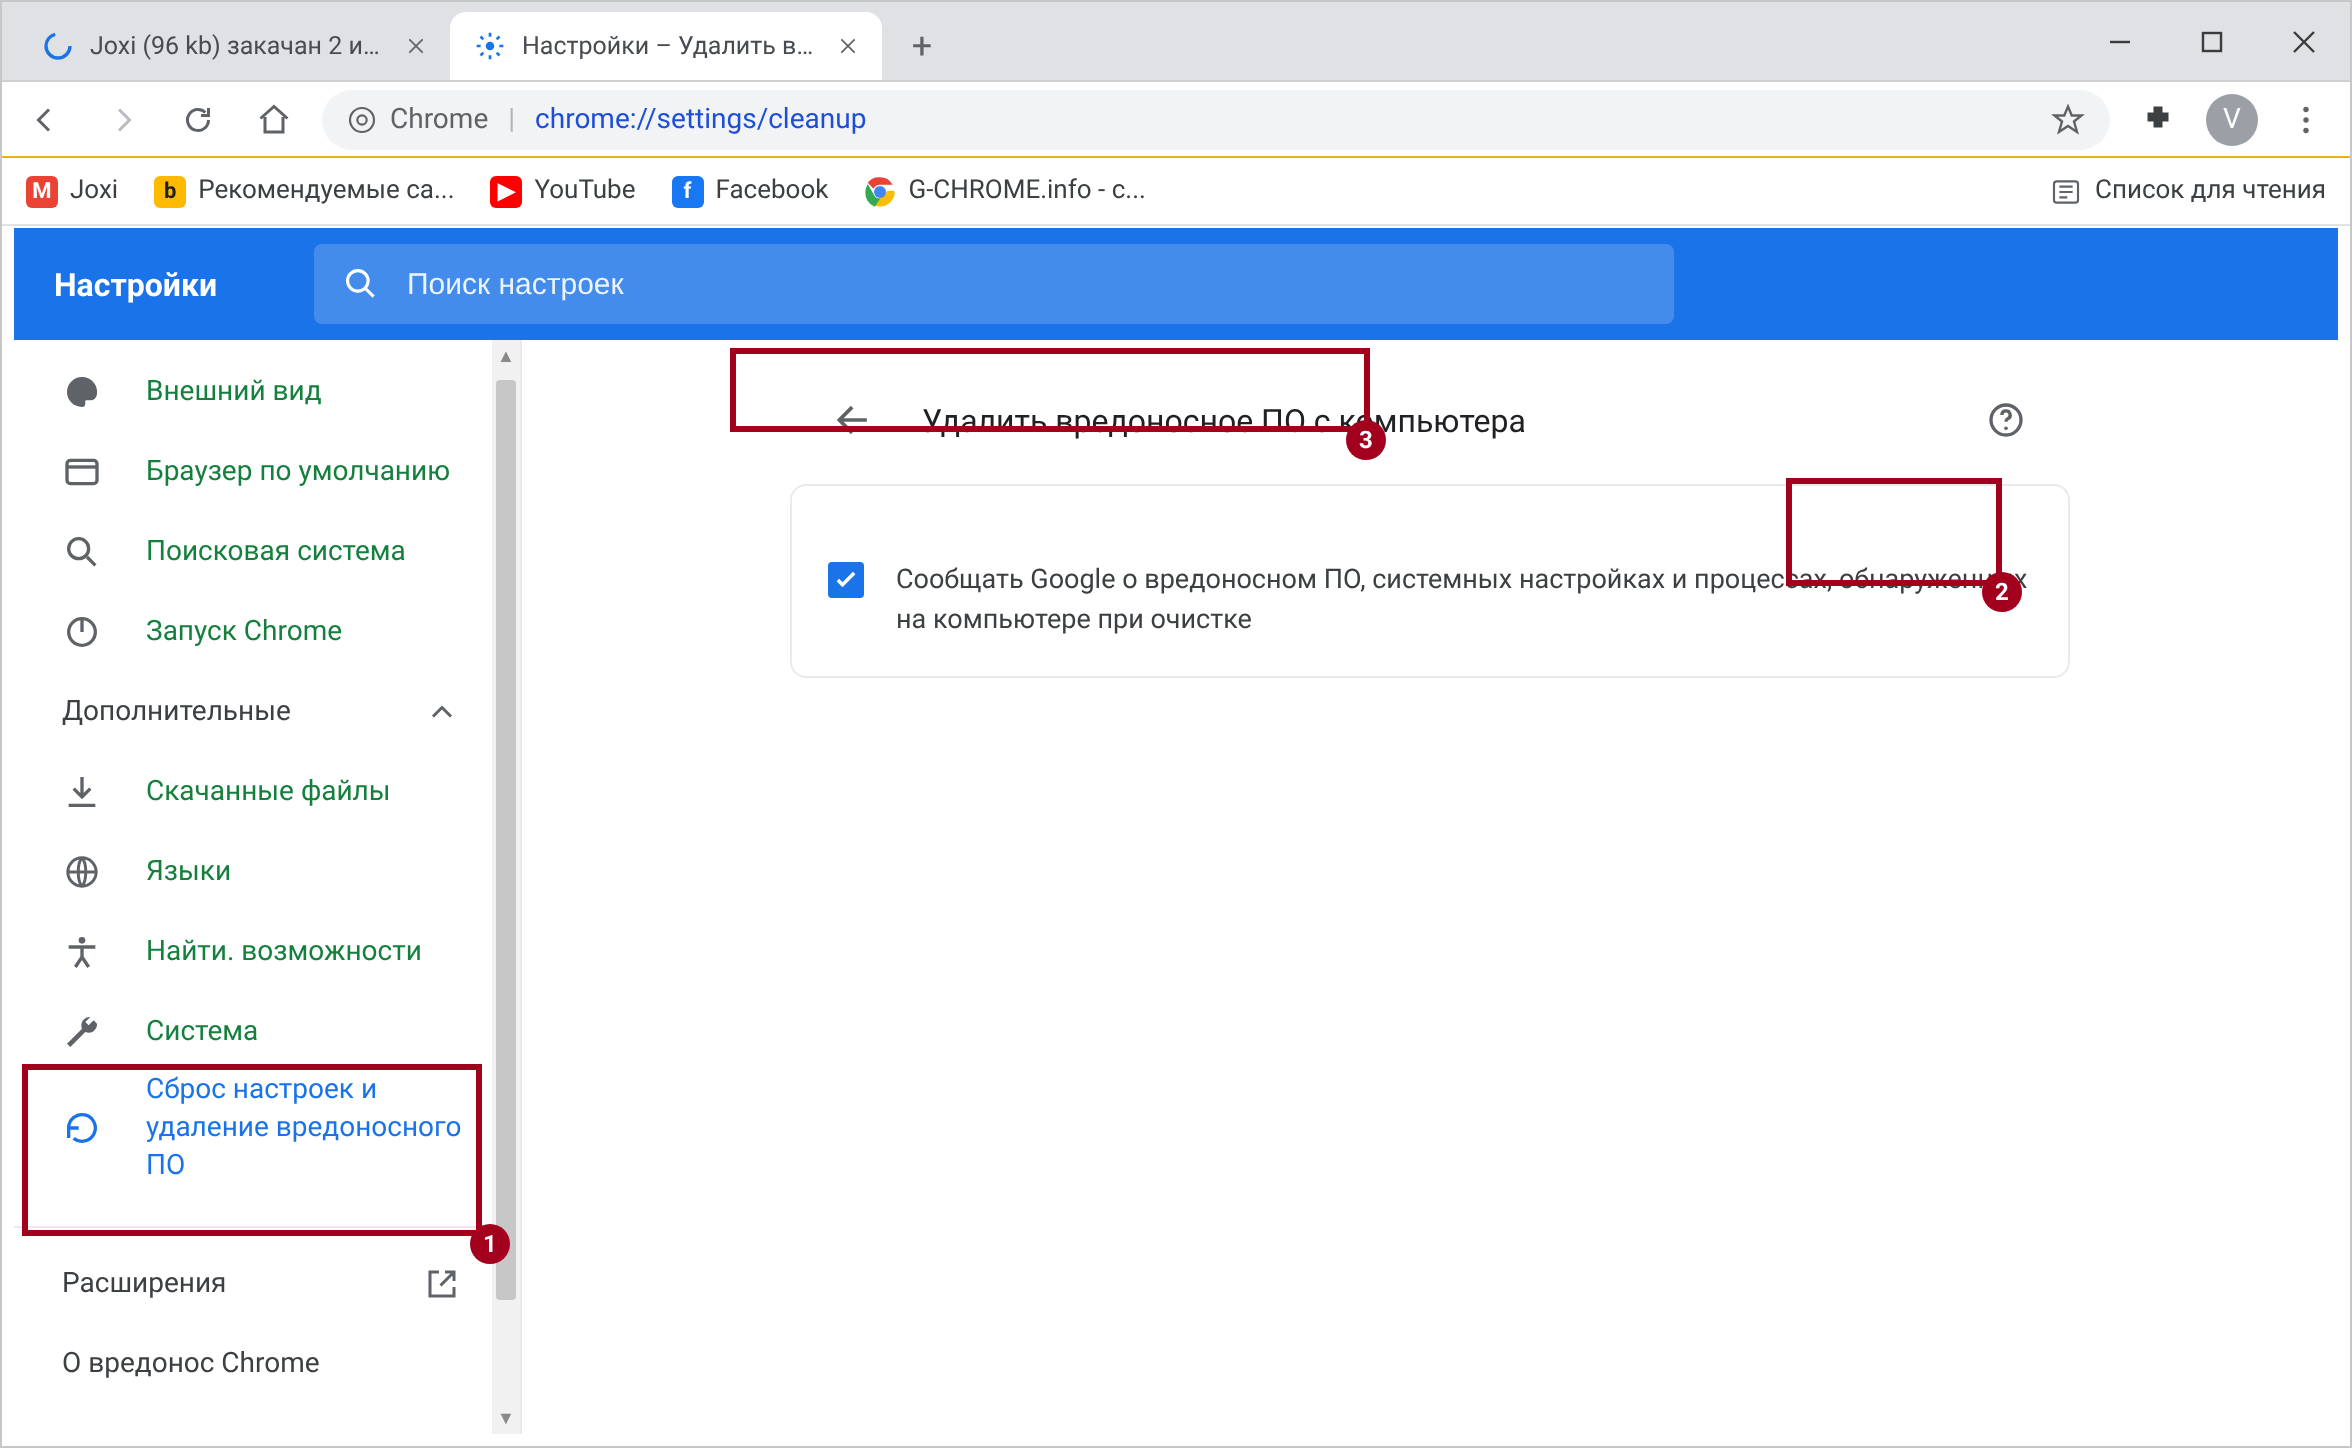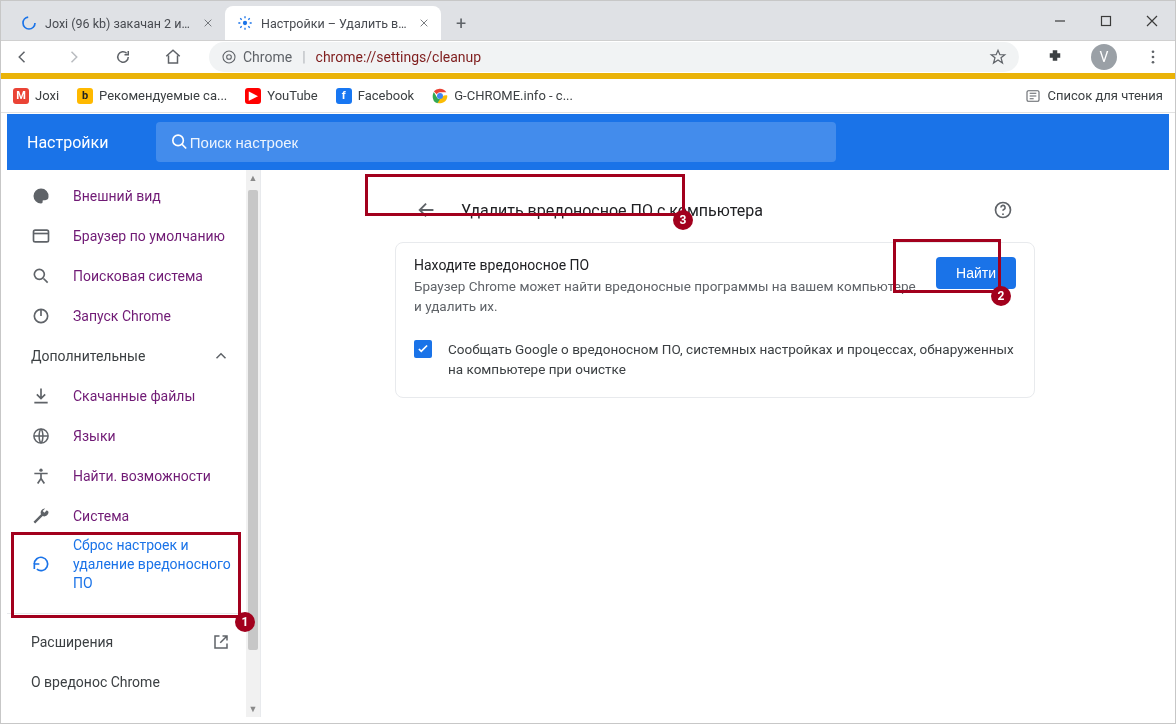--- a/index.html
+++ b/index.html
@@ -13,50 +13,50 @@
   .tab.active { background: #fff; }
   .tab .fav { width: 16px; height: 16px; display: inline-flex; align-items: center; justify-content: center; }
   .tab .title { white-space: nowrap; overflow: hidden; text-overflow: ellipsis; max-width: 150px; }
   .tab .close { color: #5f6368; }
   .newtab { width: 28px; height: 28px; display: flex; align-items: center; justify-content: center; margin: 0 6px 3px 6px; border-radius: 50%; color: #5f6368; cursor: pointer; font-size: 18px; }
   .wincontrols { display: flex; align-items: center; }
   .winbtn { width: 46px; height: 40px; display: flex; align-items: center; justify-content: center; color: #3b3b3b; cursor: pointer; font-size: 14px; }
   .winbtn svg { width: 12px; height: 12px; }
 
   
-  .toolbar { height: 38px; display: flex; align-items: center; padding: 0 8px; gap: 22px; border-bottom: 6px solid #eab308; background: #fff; }
+  .toolbar { height: 38px; display: flex; align-items: center; padding: 0 8px; gap: 10px; border-bottom: 1px solid #eab308; background: #fff; }
   .tbtn { width: 28px; height: 28px; display: flex; align-items: center; justify-content: center; color: #5f6368; cursor: pointer; border-radius: 50%; }
   .tbtn.disabled { color: #b9bcc0; cursor: default; }
   .omnibox { flex: 1; height: 30px; border-radius: 15px; background: #f1f3f4; display: flex; align-items: center; padding: 0 12px; gap: 10px; color: #5f6368; font-size: 14px; }
   .omnibox .chip { display: flex; align-items: center; gap: 6px; color: #5f6368; }
   .omnibox .sep { color: #b0b3b8; }
-  .omnibox .url { color: #7f1d1d; }
+  .omnibox .url { color: #1d4ed8; }
   .omnibox .star { margin-left: auto; color: #5f6368; }
   .avatar { width: 26px; height: 26px; border-radius: 50%; background: #9aa0a6; color: #fff; display: flex; align-items: center; justify-content: center; font-size: 14px; }
 
   
   .bmbar { height: 34px; display: flex; align-items: center; padding: 0 12px; gap: 18px; border-bottom: 1px solid #e2e2e2; font-size: 13px; color: #3c4043; background: #fff; }
   .bm { display: flex; align-items: center; gap: 6px; cursor: pointer; }
   .bm .ico { width: 16px; height: 16px; display: inline-flex; align-items: center; justify-content: center; border-radius: 3px; font-size: 11px; font-weight: bold; color: #fff; }
   .bm-right { margin-left: auto; display: flex; align-items: center; gap: 6px; cursor: pointer; text-align: right; }
 
   
   .stage { position: absolute; left: 6px; right: 6px; top: 113px; bottom: 6px; background: #fff; }
   .settings-toolbar { height: 56px; background: #1a73e8; display: flex; align-items: center; padding: 0 20px; gap: 48px; color: #fff; }
-  .settings-title { font-size: 16px; font-weight: 400; }
-  .settings-search { flex: 0 0 680px; height: 40px; background: rgba(255,255,255,.18); border-radius: 4px; display: flex; align-items: center; padding: 0 14px; color: #fff; }
+  .settings-title { font-size: 16px; font-weight: 700; }
+  .settings-search { flex: 0 0 680px; height: 40px; background: rgba(255,255,255,.18); border-radius: 4px; display: flex; align-items: center; padding: 0 14px; gap: 14px; color: #fff; }
   .settings-search input { background: transparent; border: none; outline: none; color: #fff; font-size: 15px; width: 100%; }
   .settings-search input::placeholder { color: rgba(255,255,255,.9); }
 
   .settings-body { position: absolute; top: 56px; bottom: 0; left: 0; right: 0; display: flex; }
 
   
   .sidebar-wrap { width: 254px; position: relative; border-right: 1px solid #e8eaed; }
   .sidebar { position: absolute; inset: 0 14px 0 0; overflow: hidden; padding: 6px 0 12px 0; }
-  .sidebar .item { height: 40px; display: flex; align-items: center; gap: 22px; padding: 0 0 0 24px; font-size: 14px; color: #701a75; cursor: pointer; }
+  .sidebar .item { height: 40px; display: flex; align-items: center; gap: 22px; padding: 0 0 0 24px; font-size: 14px; color: #15803d; cursor: pointer; }
   .sidebar .item .ic { width: 20px; color: #5f6368; display: inline-flex; }
   .sidebar .item.multi { height: auto; padding-bottom: 12px; }
   .sidebar .item.active { color: #1a73e8; }
   .sidebar .item.active .ic { color: #1a73e8; }
   .sidebar .group { height: 40px; display: flex; align-items: center; justify-content: space-between; padding: 0 16px 0 24px; font-size: 14px; color: #3c4043; cursor: pointer; }
   .sidebar .divider { height: 1px; background: #e8eaed; margin: 8px 0; }
   .sidebar .plain { height: 40px; display: flex; align-items: center; justify-content: space-between; padding: 0 16px 0 24px; font-size: 14px; color: #3c4043; cursor: pointer; }
   .scrollbar { position: absolute; top: 0; right: 0; bottom: 0; width: 14px; background: #f1f1f1; }
   .scrollbar .arrow { height: 16px; display: flex; align-items: center; justify-content: center; color: #8a8a8a; font-size: 9px; }
   .scrollbar .thumb { position: absolute; left: 2px; right: 2px; top: 20px; height: 460px; background: #c7c7c7; border-radius: 2px; }
@@ -367,27 +367,20 @@
           <div class="help">
               <svg viewBox="0 0 24 24" width="20" height="20">
                 <circle cx="12" cy="12" r="9" fill="none" stroke="#5f6368" stroke-width="2"></circle>
                 <path d="M9.5 9a2.5 2.5 0 1 1 3.5 2.3c-.9.4-1 1-1 1.7" fill="none" stroke="#5f6368" stroke-width="2"></path>
                 <circle cx="12" cy="17" r="1.1" fill="#5f6368"></circle>
               </svg>
             </div>
         </div>
 
         <div class="card-body">
-          <div class="row1">
-            <div class="txt">
-              <div class="t1">Находите вредоносное ПО</div>
-              <div class="t2">Браузер Chrome может найти вредоносные программы на вашем компьютере и удалить их.</div>
-            </div>
-            <button class="primary-btn">Найти</button>
-          </div>
           <div class="row2">
             <div class="cb">
                 <svg viewBox="0 0 24 24" width="14" height="14">
                   <path d="M5 12l4 4 10-10" fill="none" stroke="#fff" stroke-width="3"></path>
                 </svg>
               </div>
             <div class="cbtxt">Сообщать Google о вредоносном ПО, системных настройках и процессах, обнаруженных на компьютере при очистке</div>
           </div>
         </div>
       </div>

